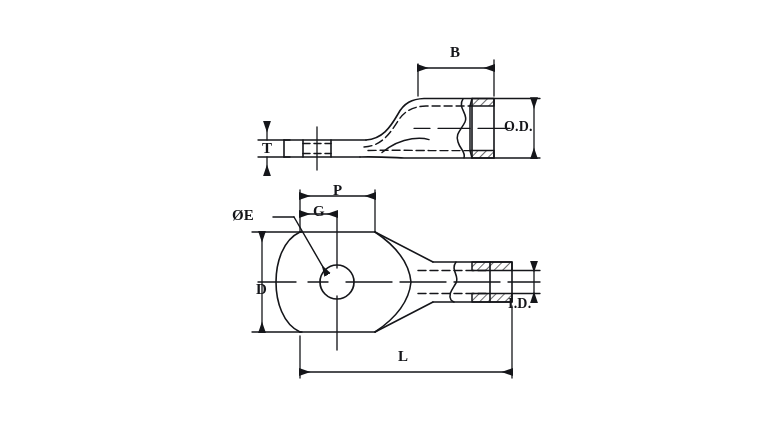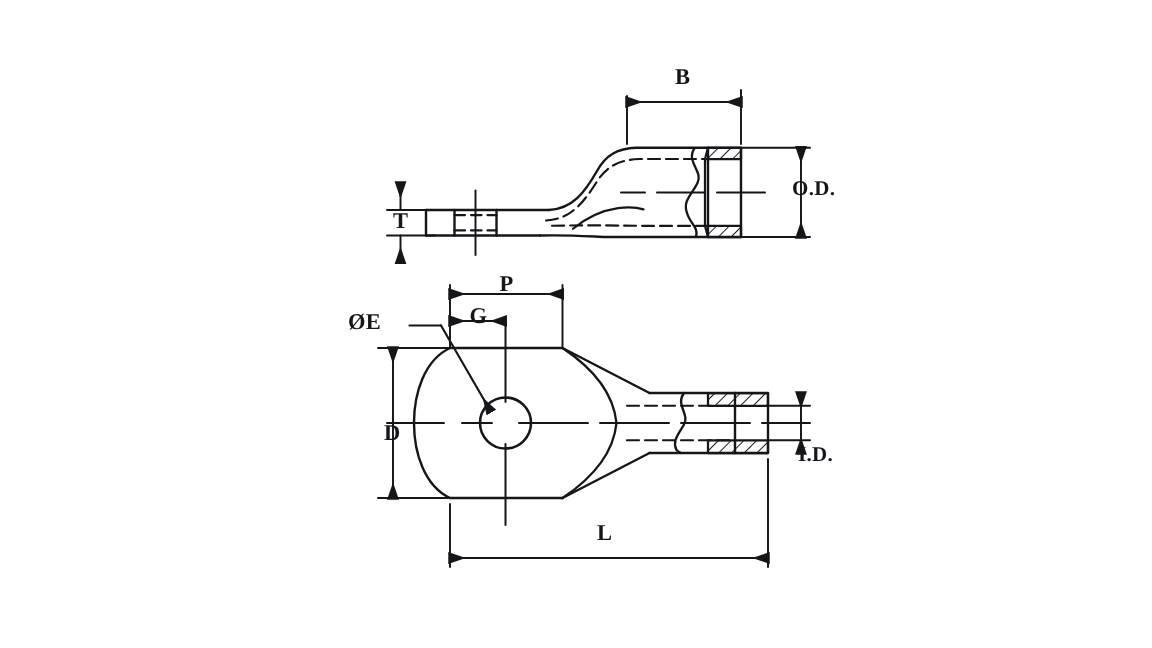--- a/index.html
+++ b/index.html
@@ -14,21 +14,21 @@
   .lbl{
     position:absolute;
     font-family:"Liberation Serif", serif;
     font-size:15px;
     font-weight:700;
     color:#15161a;
     letter-spacing:.2px;
     white-space:nowrap;
     user-select:none;
   }
-  .lbl.sm{font-size:14px;margin-left:24px;}
+  .lbl.sm{font-size:14px;}
 </style>
 </head>
 <body>
 
 <div id="stage">
 
   <svg id="draw" viewBox="0 0 768 432">
     <defs>
       <marker id="arrIn" viewBox="0 0 10 10" refX="9" refY="5" markerWidth="9" markerHeight="9" orient="auto-start-reverse">
         <path d="M0,5 L10,1.6 L10,8.4 Z" fill="#15161a"></path>

